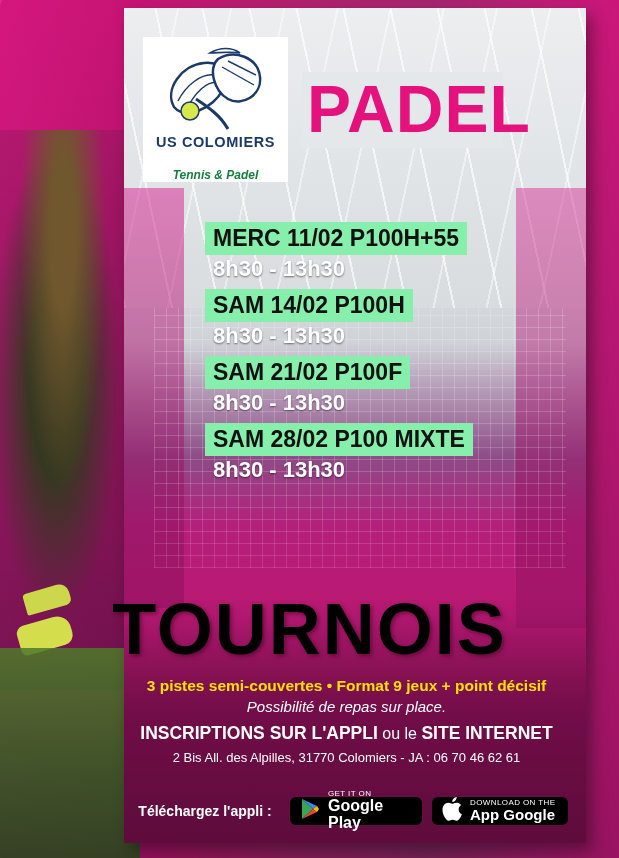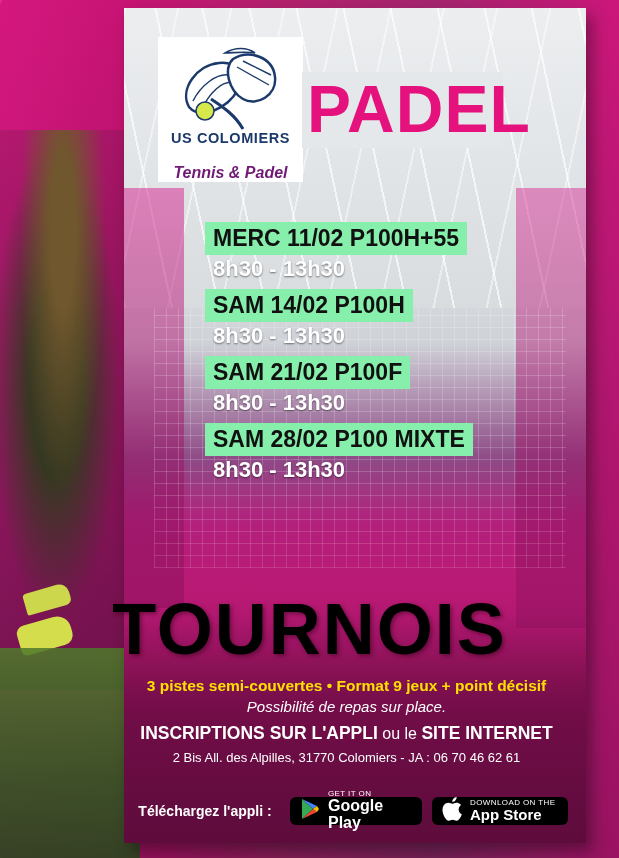--- a/index.html
+++ b/index.html
@@ -108,44 +108,44 @@
   }
   .court-bottom-fade {
     position: absolute;
     left: 0; right: 0; bottom: 0; height: 230px;
     background: linear-gradient(180deg, rgba(120,12,78,0.0) 0%, rgba(110,12,70,0.9) 45%, #5e0c3c 100%);
   }
 
   
   .logo-box {
     position: absolute;
-    left: 158px; top: 37px;
+    left: 143px; top: 37px;
     width: 145px; height: 145px;
     background: #ffffff;
     display: flex;
     flex-direction: column;
     align-items: center;
     justify-content: space-between;
     padding-top: 8px;
     box-sizing: border-box;
   }
   .logo-art { position: relative; width: 120px; height: 92px; }
   .logo-art svg { position: absolute; left: 0; top: 0; }
   .logo-text1 {
     font-size: 14.5px;
     font-weight: bold;
     letter-spacing: 0.6px;
     color: #1b3a6b;
     font-family: "Liberation Sans", sans-serif;
   }
   .logo-text2 {
-    font-size: 16px;
+    font-size: 12px;
     font-style: italic;
     font-weight: bold;
-    color: #701a75;
+    color: #15803d;
     margin-top: 18px;
   }
 
   
   .padel-band {
     position: absolute;
     left: 302px; top: 72px;
     width: 201px; height: 76px;
     background: #e5e8ea;
   }
@@ -361,18 +361,18 @@
 
     <div class="badge badge-apple">
       <span>
         <svg width="20" height="24" viewBox="0 0 20 24">
           <path d="M13.5 3.2c.8-1 1.3-2.3 1.2-3.2-1.1.05-2.5.75-3.3 1.7-.7.85-1.35 2.2-1.2 3.15 1.25.1 2.5-.65 3.3-1.65z" fill="#ffffff"></path>
           <path d="M16.6 12.6c-.03-3 2.45-4.45 2.56-4.52-1.4-2.05-3.57-2.33-4.34-2.36-1.85-.19-3.6 1.09-4.54 1.09-.93 0-2.38-1.06-3.91-1.03-2.01.03-3.86 1.17-4.9 2.97-2.09 3.63-.53 9 1.5 11.94 1 1.44 2.19 3.06 3.76 3 1.51-.06 2.08-.98 3.91-.98 1.82 0 2.34.98 3.93.95 1.62-.03 2.65-1.47 3.64-2.92 1.15-1.67 1.62-3.29 1.65-3.37-.04-.02-3.17-1.22-3.2-4.77z" fill="#ffffff"></path>
         </svg>
       </span>
       <span class="badge-text">
         <div class="badge-small">Download on the</div>
-        <div class="badge-big-apple">App Store</div>
+        <div class="badge-big-apple">App Google</div>
       </span>
     </div>
   </div>
 
 </div>
 
 </body></html>

